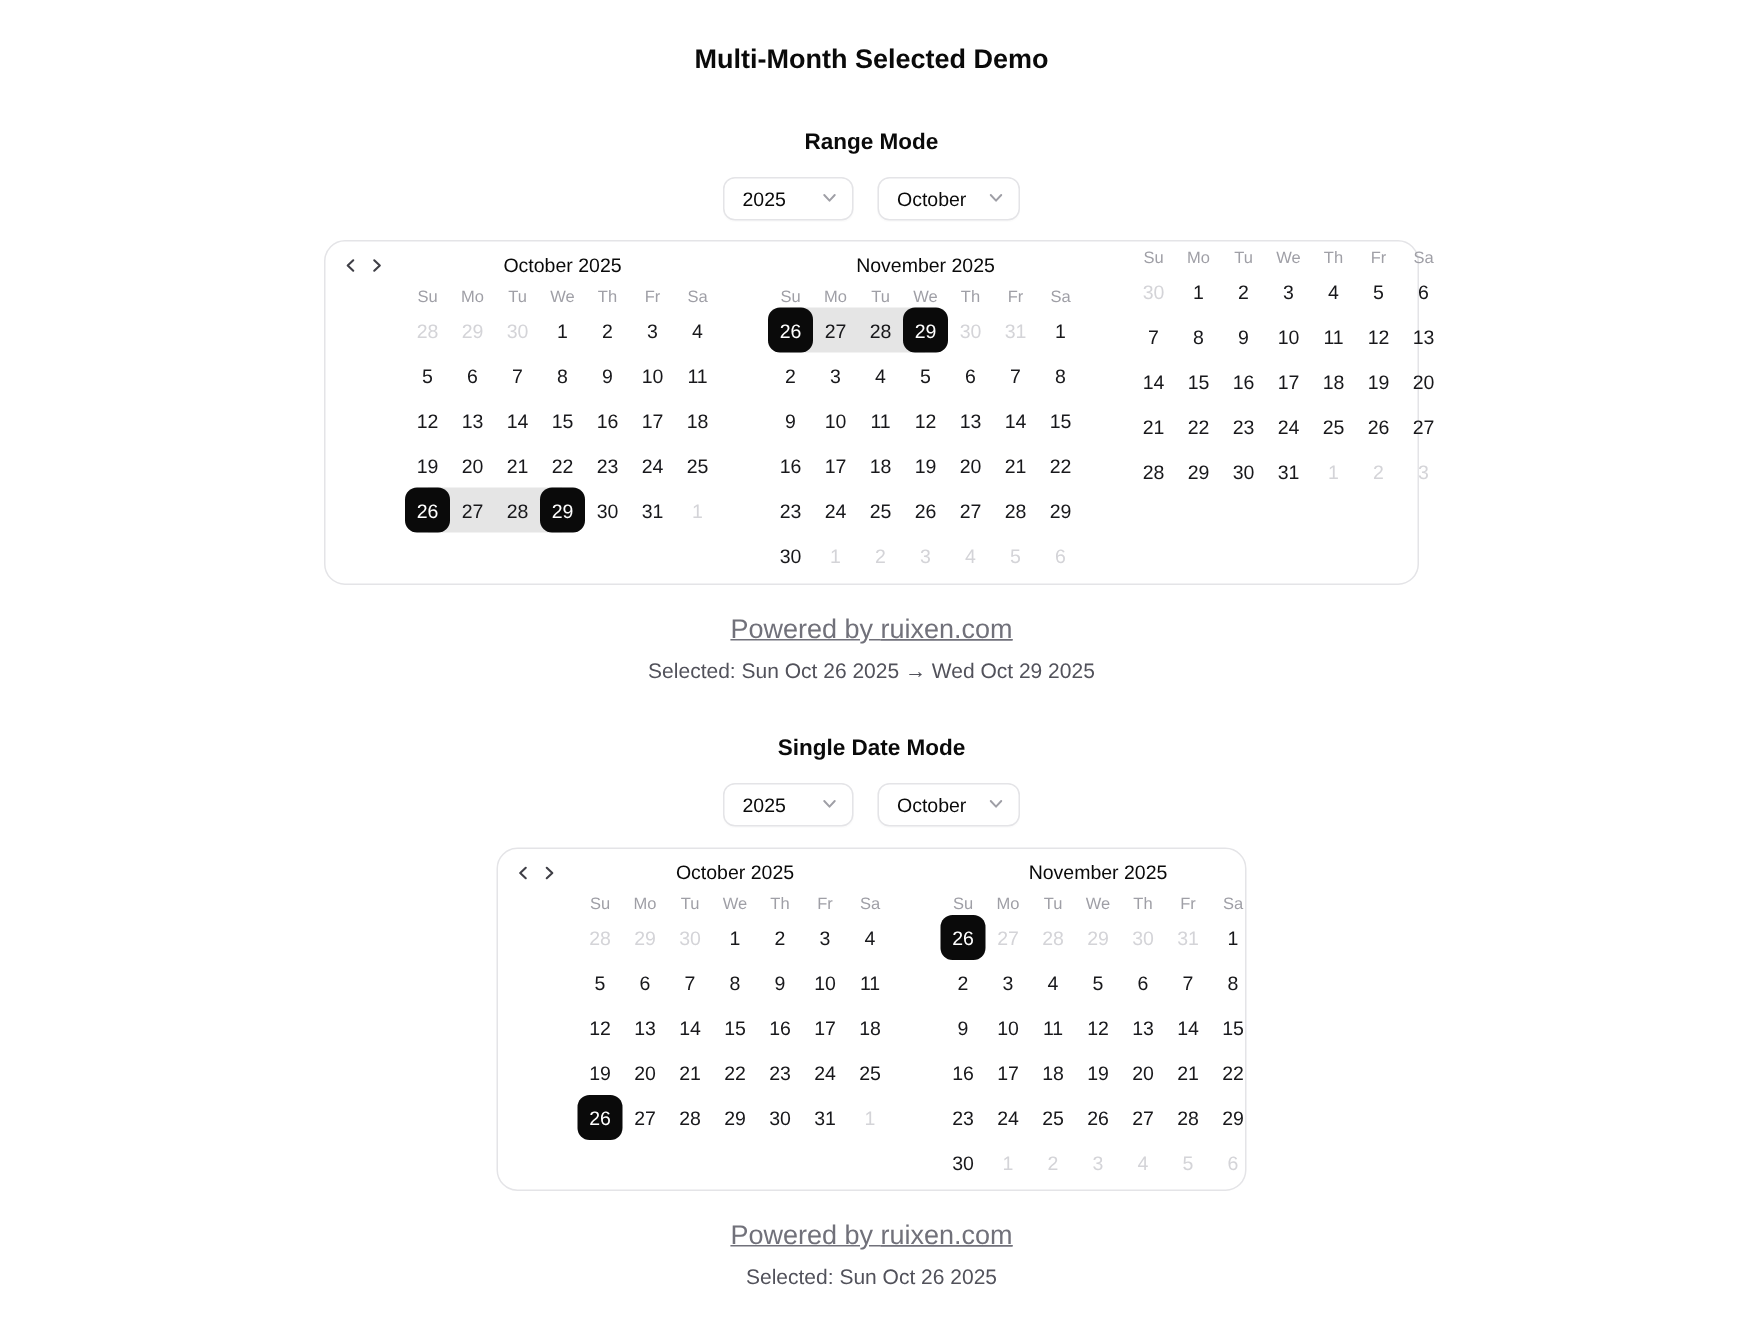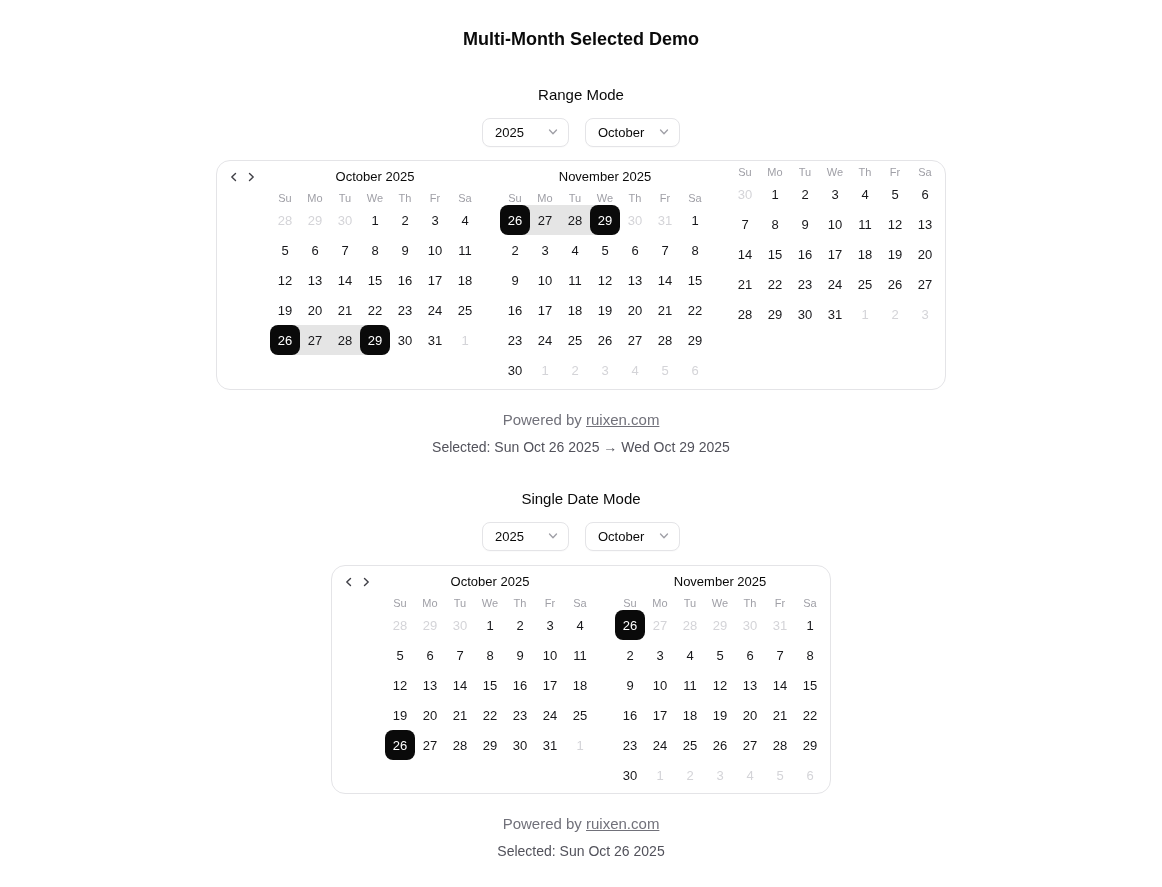--- a/index.html
+++ b/index.html
@@ -5,21 +5,21 @@
   * { box-sizing: border-box; }
   html,body { margin:0; padding:0; background:#fff; }
   .page {
     width:1162px; height:887px; margin:0 auto; background:#fff;
     font-family:"Liberation Sans", sans-serif; color:#0a0a0a;
     display:flex; flex-direction:column; align-items:center;
     padding-top:30px; overflow:hidden;
   }
   .page-title { font-size:18px; font-weight:700; line-height:19px; margin:0; }
   .section { display:flex; flex-direction:column; align-items:center; }
-  .section-heading { font-size:15px; font-weight:400; line-height:15px; margin:0; }
+  .section-heading { font-size:15px; font-weight:700; line-height:15px; margin:0; }
   .heading-range { margin-top:38px; }
   .heading-single { margin-top:36px; }
 
   
   .selects { display:flex; gap:16px; margin-top:16px; }
   .select {
     height:29px; border:1px solid #e4e4e7; border-radius:8px; background:#fff;
     display:flex; align-items:center; justify-content:space-between;
     padding:0 10px 0 12px; font-size:13px; color:#0a0a0a; cursor:pointer;
     box-shadow:0 1px 1px rgba(0,0,0,0.02);
@@ -32,21 +32,21 @@
   .cal-card {
     position:relative; border:1px solid #e4e4e7; border-radius:14px; background:#fff;
   }
   .card-range { width:730px; height:230px; margin-top:13px; }
   .card-single { width:500px; height:229px; margin-top:14px; }
   .nav { position:absolute; left:10px; top:10px; display:flex; gap:3px; }
   .nav-btn {
     width:14px; height:14px; padding:0; border:none; background:none; cursor:pointer;
     display:flex; align-items:center; justify-content:center;
   }
-  .months { display:flex; gap:20px; padding-left:53px; }
+  .months { display:flex; gap:32px; padding-left:53px; }
   .month { width:210px; }
   .month-title {
     height:20px; line-height:20px; margin-top:6px; text-align:center;
     font-size:13px; font-weight:500; color:#0a0a0a;
   }
   .cal-row { display:flex; }
   .cal-row.weekdays { margin-top:4px; height:14px; }
   .wd {
     width:30px; height:14px; line-height:14px; text-align:center;
     font-size:11px; color:#9f9fa6;
@@ -59,21 +59,21 @@
   }
   .cell.muted { color:#d4d4d8; }
   .cell.mid { background:#e5e5e5; }
   .cell.start { background:linear-gradient(to right, transparent 50%, #e5e5e5 50%); }
   .cell.end   { background:linear-gradient(to left,  transparent 50%, #e5e5e5 50%); }
   .daybox {
     position:absolute; inset:0; background:#0a0a0a; color:#fff; border-radius:8px;
     display:flex; align-items:center; justify-content:center;
   }
 
-  .powered { margin-top:22px; font-size:15px; line-height:15px; color:#71717a; }
+  .powered { margin-top:22px; font-size:18px; line-height:15px; color:#71717a;text-decoration:underline; }
   .powered a { color:#71717a; text-decoration:underline; cursor:pointer; }
   .selected-text { margin-top:13px; font-size:14px; line-height:15px; color:#52525b; }
 </style>
 </head>
 <body>
 
 <div class="page">
 
   <h1 class="page-title">Multi-Month Selected Demo</h1>
 

